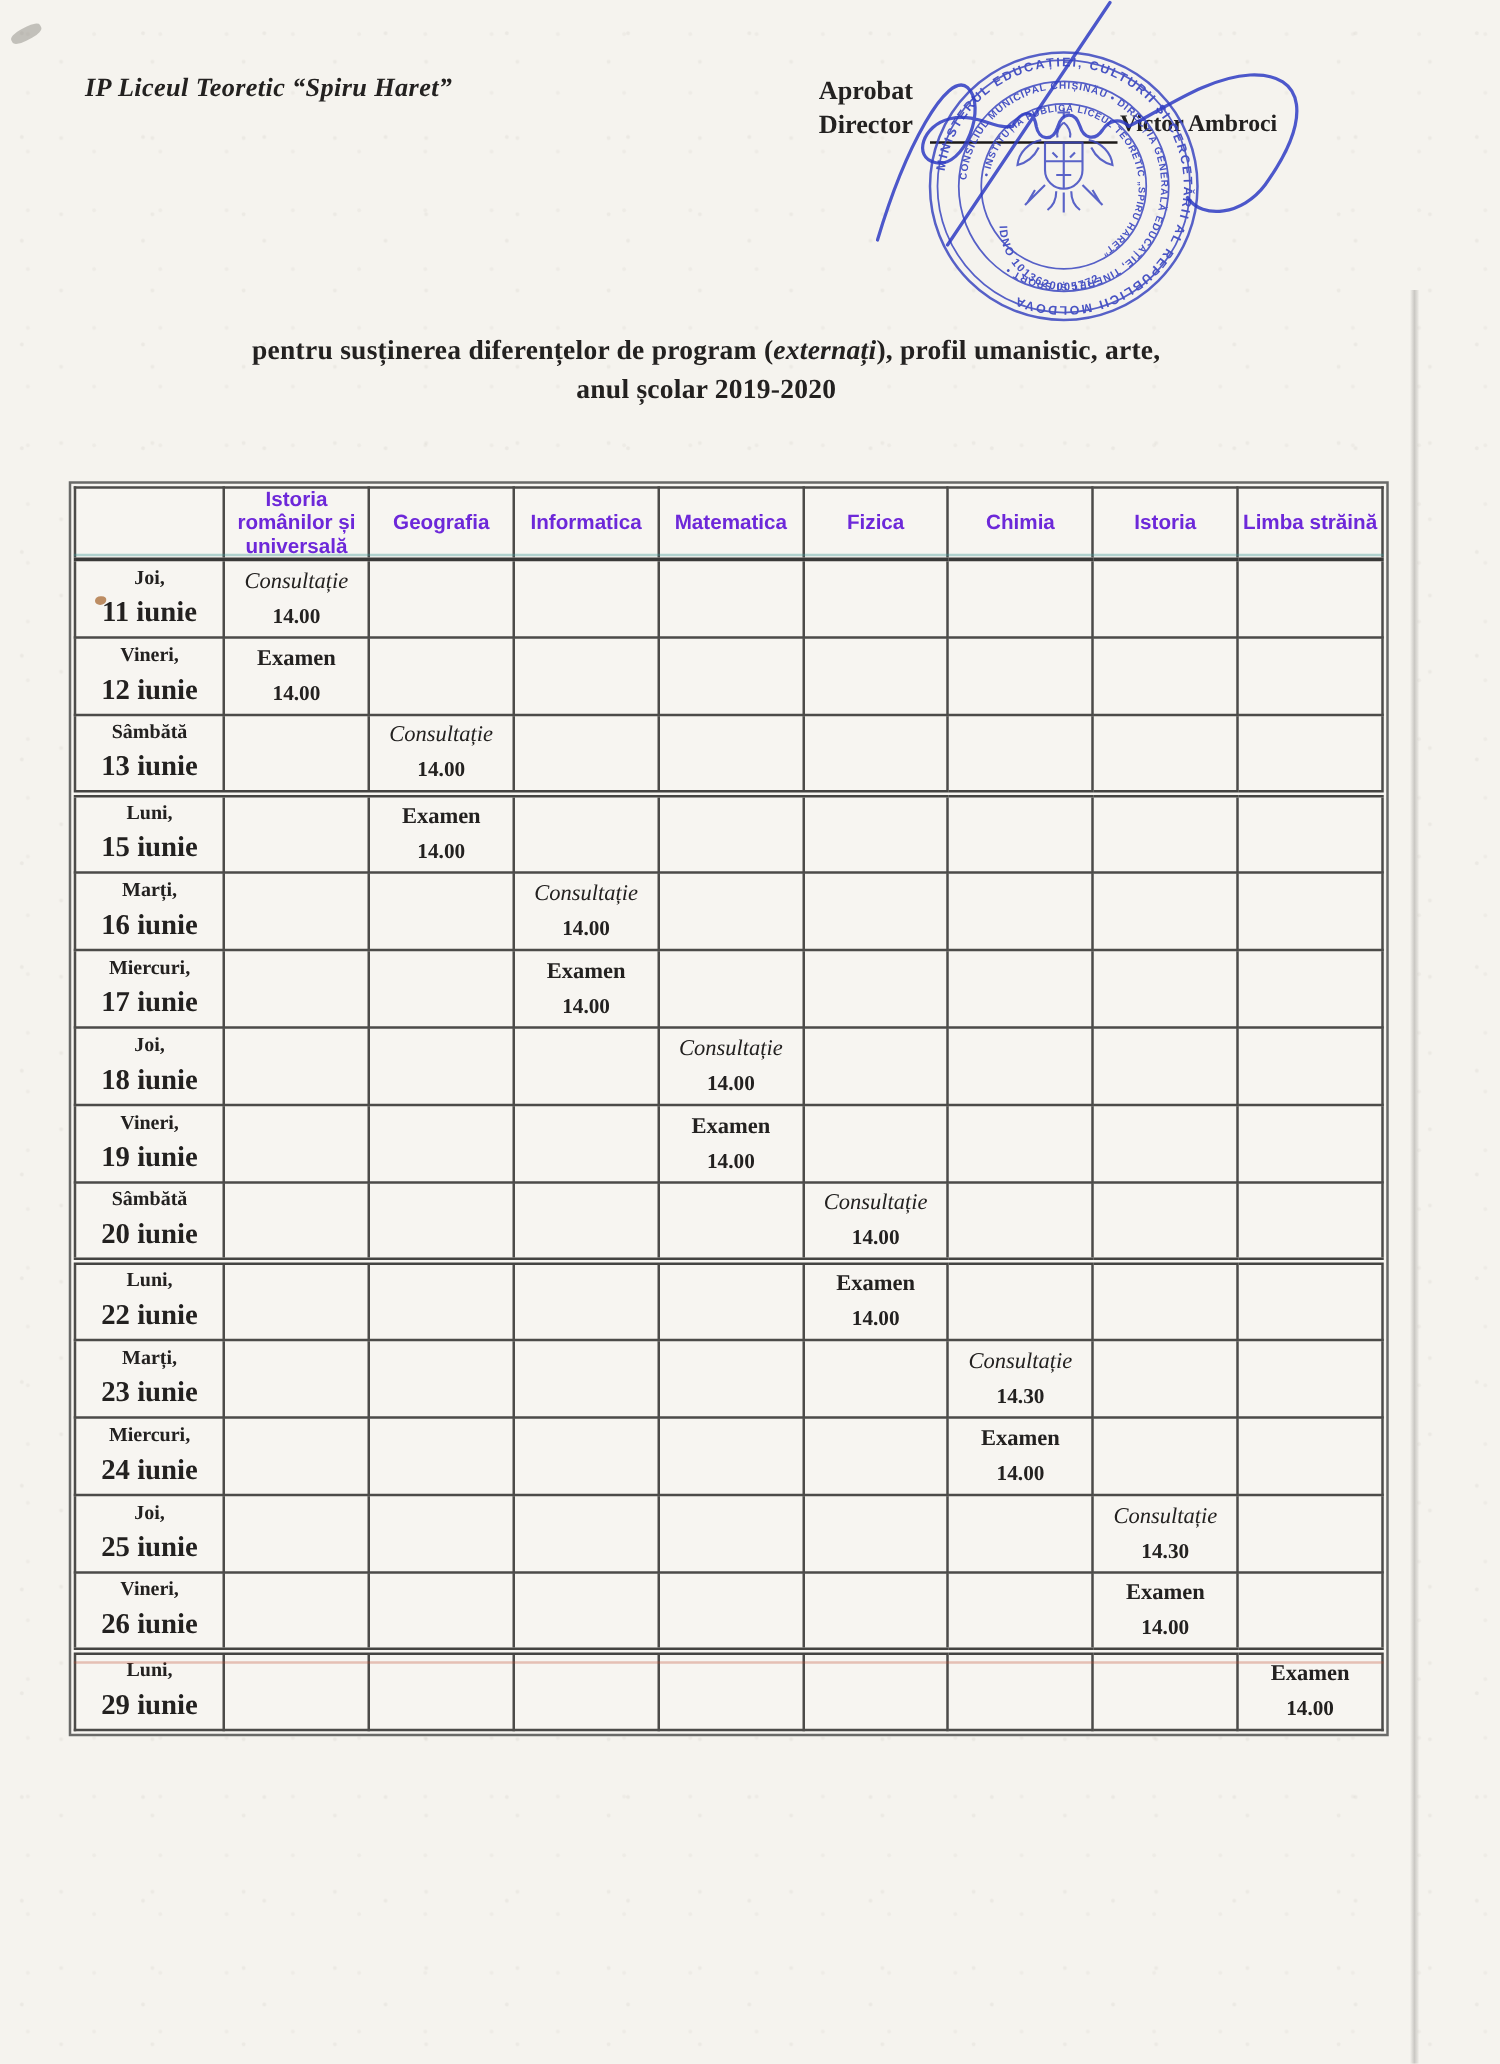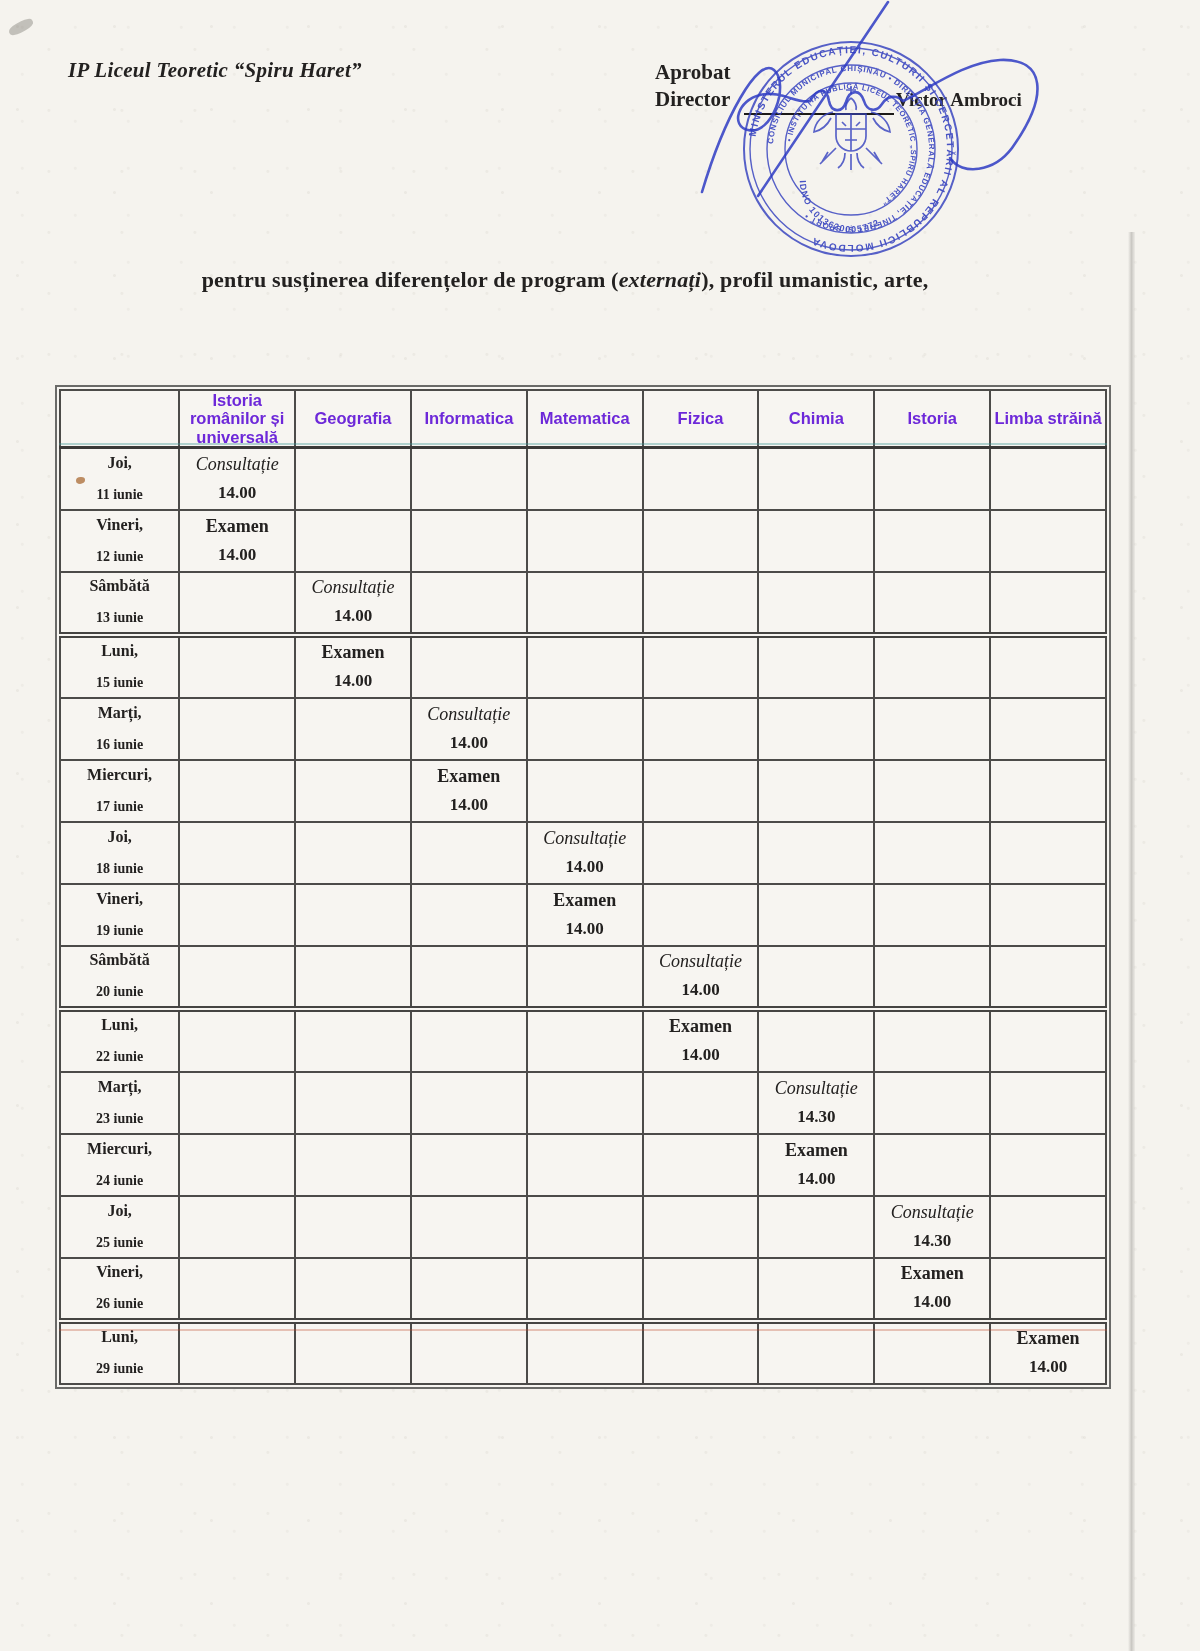--- a/index.html
+++ b/index.html
@@ -58,21 +58,21 @@
     font-size:16.5px;font-weight:bold;line-height:1.12;color:#6d28d9;
     border-bottom:3px solid #3a3938;
   }
   table.sched tbody tr{height:59px;}
   table.sched tbody tr.week-start td{border-top:6px double #454442;}
   td .cellflex{
     display:flex;flex-direction:column;justify-content:space-between;
     height:49px;padding:3px 2px 4px 2px;
   }
   .day{font-size:16px;font-weight:bold;}
-  .date{font-size:14px;font-weight:bold;}
+  .date{font-size:23px;font-weight:bold;}
   .evt{font-size:18px;}
   .evt.consult{font-style:italic;font-weight:normal;}
   .evt.exam{font-weight:bold;}
   .time{font-size:17px;font-weight:bold;}
   
   .scan-streak{
     position:absolute;left:1128px;top:232px;width:7px;height:1419px;
     background:linear-gradient(to right, rgba(90,88,84,.00), rgba(90,88,84,.28), rgba(90,88,84,.05));
     pointer-events:none;
   }
@@ -148,20 +148,21 @@
   <g stroke="#2f3cc4" fill="none" stroke-width="2.6" stroke-linecap="round" opacity="0.85">
     <path d="M 268,2 L 138,196"></path>
     <path d="M 82,192 C 104,118 138,56 154,70 C 170,84 152,136 128,130 C 110,126 118,100 140,95 C 162,90 176,104 190,101"></path>
     <path d="M 190,101 c 8,-14 17,-13 19,0 c 2,11 13,13 17,1 c 4,-13 14,-13 18,-1 c 3,10 12,12 18,3 c 5,-8 14,-10 21,-3"></path>
     <path d="M 283,101 C 310,88 345,62 380,60 C 425,58 430,95 392,148 C 374,172 342,176 330,158"></path>
   </g>
 </svg>
 
 <div class="title-block">
   <div><span>pentru susținerea diferențelor de program (</span><span class="it">externați</span><span>), profil umanistic, arte,</span></div>
+  <div>anul școlar 2019-2020</div>
 </div>
 
 <div class="table-wrap">
   <table class="sched">
     <colgroup>
       <col class="c-day">
         <col>
         <col>
         <col>
         <col>

